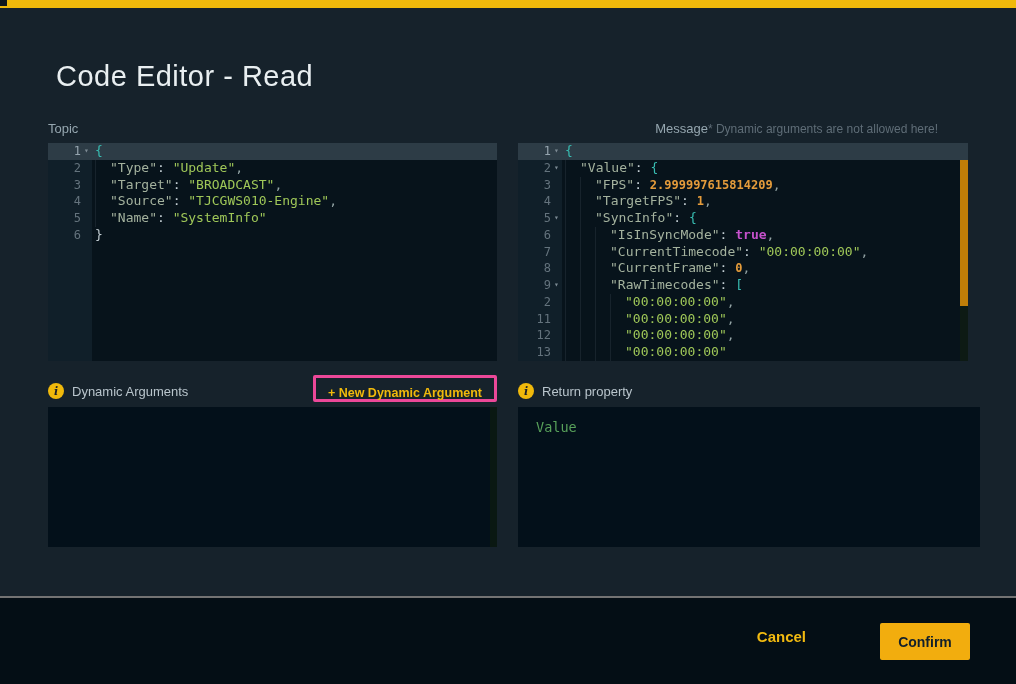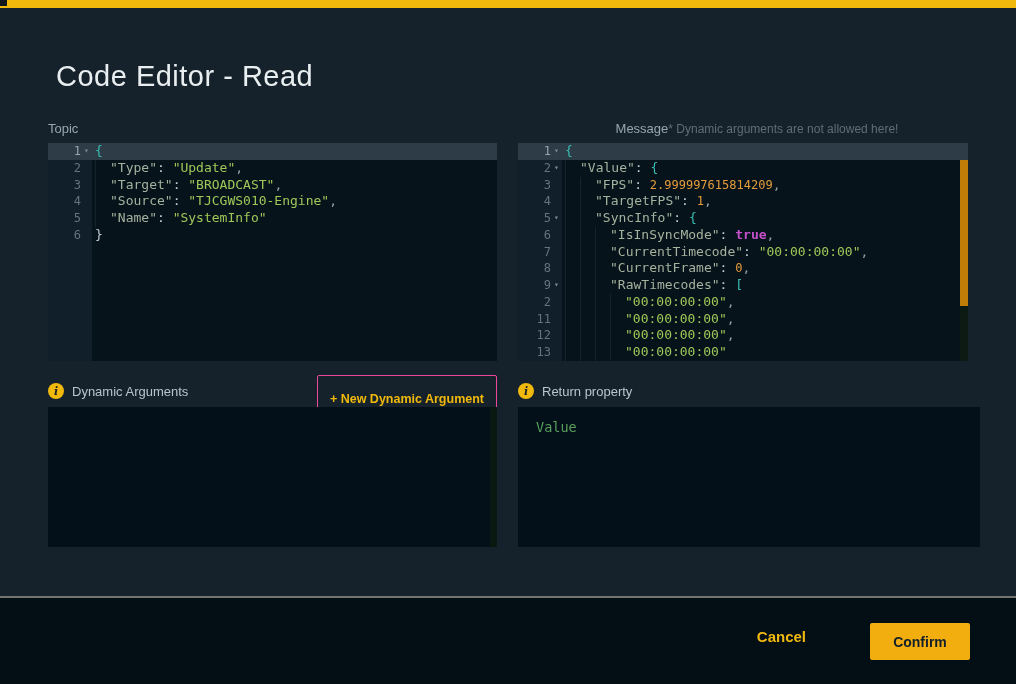--- a/index.html
+++ b/index.html
@@ -14,21 +14,21 @@
 
   
   .page-title{
     position:absolute;left:48px;top:52px;margin:8px;
     font-size:29px;font-weight:300;letter-spacing:.5px;color:#e9eff1;
   }
 
   
   .panel-label{position:absolute;top:121px;font-size:13px;color:#95a6af;}
   .lbl-topic{left:48px;}
-  .lbl-message{left:532px;width:450px;display:flex;justify-content:center;align-items:baseline;}
+  .lbl-message{left:488px;width:450px;display:flex;justify-content:flex-end;align-items:baseline;}
   .note{font-size:12px;color:#5f6d77;}
 
   
   .editor{
     position:absolute;top:143px;height:218px;background:#07131b;
     font-family:"DejaVu Sans Mono","Liberation Mono",monospace;font-size:13px;
     overflow:hidden;
   }
   .editor::before{ 
     content:"";position:absolute;left:0;top:0;bottom:0;width:44px;background:#101f29;
@@ -39,21 +39,21 @@
   .line.active{background:#2d3c46;}
   .gut{position:relative;width:44px;flex:0 0 44px;display:flex;align-items:center;}
   .num{flex:1;text-align:right;font-size:12px;color:#64737d;}
   .line.active .num{color:#96a5af;}
   .fold{width:11px;flex:0 0 11px;font-size:8px;color:#7d8b94;text-align:center;line-height:16.77px;}
   .code{flex:1;white-space:pre;padding-left:3px;overflow:hidden;}
   .ind{display:inline-block;width:15px;border-left:1px solid rgba(130,150,160,0.13);height:16.77px;vertical-align:top;}
   .tok{white-space:pre;}
   .tok.key{color:#a4b29e;}
   .tok.str{color:#9fc758;}
-  .tok.num{color:#e59c3b;font-weight:normal;}
+  .tok.num{color:#e59c3b;font-weight:bold;}
   .tok.bool{color:#c551cb;font-weight:bold;}
   .tok.brace{color:#38bdb2;}
   .tok.light{color:#c4cfd4;}
   .tok.punc{color:#93a4a5;}
 
   
   .vscroll{position:absolute;right:0;top:0;bottom:0;width:8px;background:#0d1a14;}
   .vthumb{position:absolute;left:0;top:1px;width:8px;height:162px;background:#c07e08;}
 
   
@@ -61,22 +61,22 @@
   .sh-left{left:48px;width:449px;}
   .sh-right{left:518px;width:450px;}
   .info-icon{
     display:inline-flex;align-items:center;justify-content:center;
     width:16px;height:16px;border-radius:50%;background:#f0b90b;color:#1d2127;
     font-family:"DejaVu Serif",serif;font-style:italic;font-weight:bold;font-size:11px;
     margin-right:8px;flex:0 0 16px;
   }
   .sec-title{font-size:13px;color:#b9c5cc;}
   .new-arg-btn{
-    position:absolute;right:0;top:-2px;height:27px;padding:16px 12px;
-    background:transparent;border:1px solid #ec4899;border-radius:2px;
+    position:absolute;right:0;top:-2px;height:27px;padding:8px 12px;
+    background:transparent;border:3px solid #ec4899;border-radius:2px;
     color:#f0b90b;font-family:"Liberation Sans",sans-serif;font-size:12.5px;font-weight:bold;
     cursor:pointer;
   }
 
   
   .empty-panel{position:absolute;top:407px;height:140px;background:#03101a;}
   #dyn-panel{left:48px;width:449px;}
   #dyn-panel::after{content:"";position:absolute;right:0;top:0;bottom:0;width:7px;background:#0a1812;}
   #ret-panel{left:518px;width:462px;}
   .ret-value{
@@ -87,21 +87,21 @@
   
   .footer{
     position:absolute;left:0;top:596px;width:1016px;height:88px;
     background:#040e15;border-top:2px solid #737373;
   }
   .cancel-btn{
     position:absolute;right:204px;top:29px;background:transparent;border:none;
     color:#f2ba10;font-family:"Liberation Sans",sans-serif;font-size:15px;font-weight:bold;cursor:pointer;
   }
   .confirm-btn{
-    position:absolute;right:46px;top:25px;width:100px;height:37px;
+    position:absolute;right:46px;top:25px;width:90px;height:37px;
     background:#f2ad0e;border:none;border-radius:2px;
     color:#12202b;font-family:"Liberation Sans",sans-serif;font-size:14px;font-weight:bold;cursor:pointer;
   }
 </style>
 </head>
 <body>
 
 <div class="frame">
 
   <div class="topbar">

